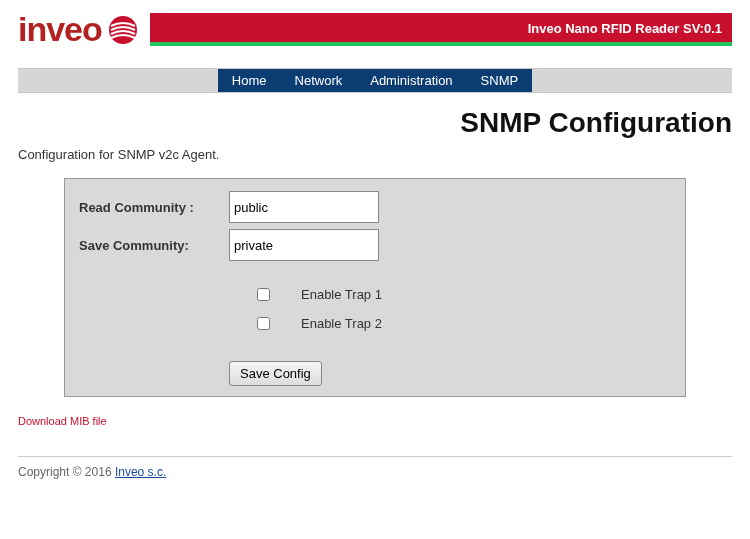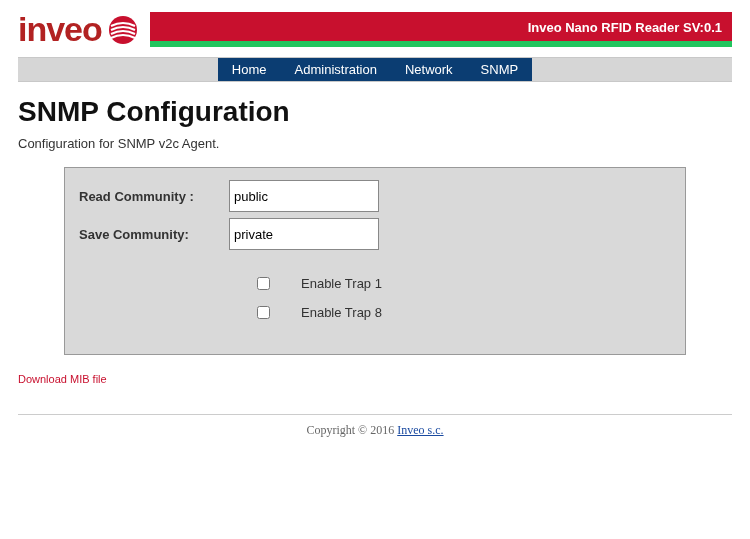--- a/index.html
+++ b/index.html
@@ -12,21 +12,21 @@
   }
   .page {
     width: 750px;
     margin: 0 auto;
     padding: 10px 18px 20px;
   }
   .header-row {
     display: flex;
     align-items: center;
     gap: 12px;
-    margin-bottom: 8px;
+    margin-bottom: 19px;
   }
   .logo {
     display: flex;
     align-items: center;
     gap: 6px;
   }
   .logo-text {
     font-family: "Trebuchet MS", Arial, sans-serif;
     font-size: 34px;
     font-weight: bold;
@@ -39,21 +39,21 @@
   }
   .banner {
     flex: 1;
     background: #c8102e;
     color: #fff;
     font-weight: bold;
     font-size: 13px;
     padding: 6px 10px;
     text-align: right;
     border-top: 2px solid #c8102e;
-    border-bottom: 6px solid #22c55e;
+    border-bottom: 4px solid #22c55e;
   }
   .navbar-container {
     background: #d6d6d6;
     padding: 0;
     margin-top: 8px;
     display: flex;
     justify-content: center;
     border-top: 1px solid #c8c8c8;
     border-bottom: 1px solid #c8c8c8;
   }
@@ -67,20 +67,21 @@
     font-size: 13px;
     cursor: pointer;
     border: none;
   }
   h1.page-title {
     font-family: Verdana, Arial, sans-serif;
     font-weight: bold;
     font-size: 28px;
     margin: 14px 0 8px;
     color: #111;
+    text-align: right;
   }
   .subtitle {
     margin-bottom: 16px;
   }
   .config-panel {
     margin: 0 46px;
     background: #d9d9d9;
     border: 1px solid #999;
     padding: 12px 14px 4px;
   }
@@ -128,24 +129,23 @@
     margin-top: 18px;
     color: #c8102e;
     text-decoration: none;
     font-size: 11px;
     cursor: pointer;
   }
   .footer {
     margin-top: 28px;
     border-top: 1px solid #ccc;
     padding-top: 8px;
-    text-align: center;
+    text-align: left;
     font-size: 12px;
     color: #666;
-    font-family: Liberation Serif, serif;
   }
   .footer a {
     color: #1a4aa0;
     text-decoration: underline;
   }
 </style>
 </head>
 <body>
 
 <div class="page">
@@ -162,22 +162,22 @@
           <path d="M3 23 Q15 17 27 23" stroke="#fff" stroke-width="2" fill="none"></path>
         </svg>
       </span>
     </div>
     <div class="banner">Inveo Nano RFID Reader SV:0.1</div>
   </div>
 
   <div class="navbar-container">
     <div class="navbar">
       <button class="nav-item">Home</button>
+      <button class="nav-item">Network</button>
       <button class="nav-item">Administration</button>
-      <button class="nav-item">Network</button>
       <button class="nav-item">SNMP</button>
     </div>
   </div>
 
   <h1 class="page-title">SNMP Configuration</h1>
   <div class="subtitle">Configuration for SNMP v2c Agent.</div>
 
   <div class="config-panel">
 
     <div class="form-row">
@@ -194,25 +194,29 @@
 
     <div class="check-row">
       <div class="indent-cell"></div>
       <input type="checkbox" style="">
       <label>Enable Trap 1</label>
     </div>
 
     <div class="check-row">
       <div class="indent-cell"></div>
       <input type="checkbox" style="">
-      <label>Enable Trap 8</label>
+      <label>Enable Trap 2</label>
     </div>
 
     <div class="gap"></div>
 
+    <div class="form-row">
+      <div class="indent-cell"></div>
+      <button class="save-btn">Save Config</button>
+    </div>
 
   </div>
 
   <a class="download-link">Download MIB file</a>
 
   <div class="footer">
     <span>Copyright © 2016 </span>
     <a href="#">Inveo s.c.</a>
   </div>
 

